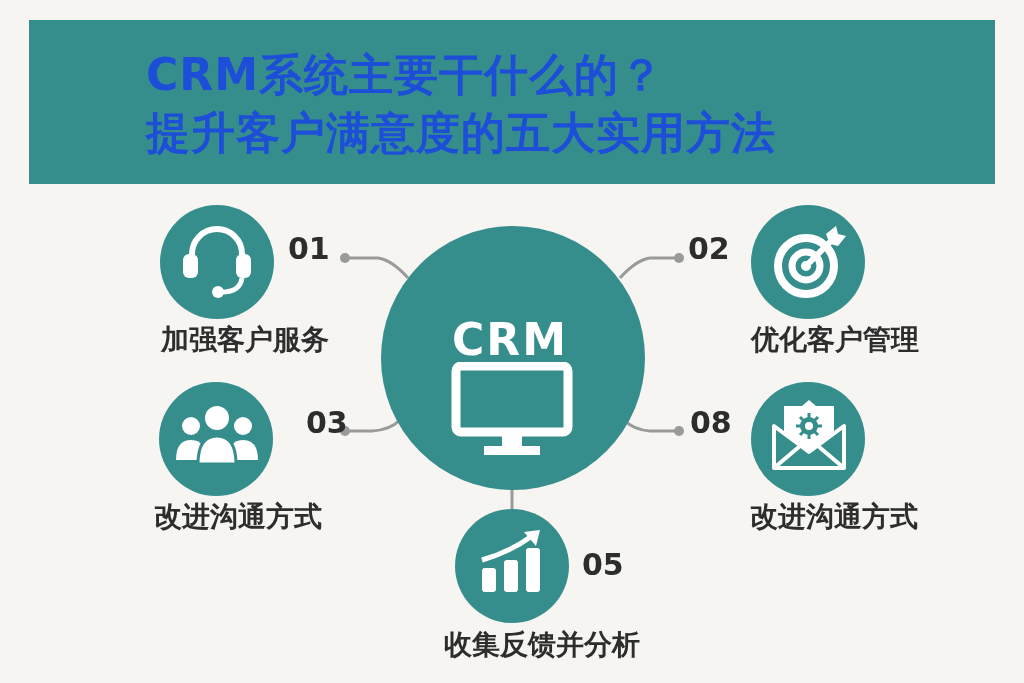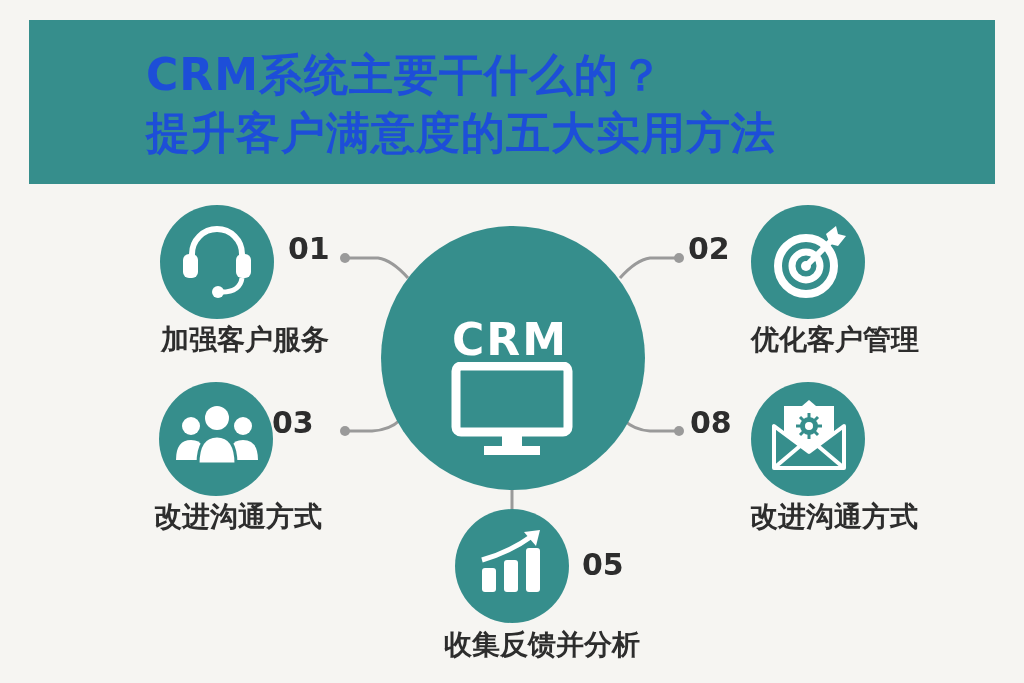--- a/index.html
+++ b/index.html
@@ -70,21 +70,21 @@
 
 <div class="node" style="left:159px;top:382px;width:114px;height:114px;"></div>
 <svg class="icon" style="left:174px;top:404px;" width="86" height="64" viewBox="0 0 86 64">
   <circle cx="43" cy="14" r="12" fill="#fff"></circle>
   <circle cx="17" cy="22" r="9" fill="#fff"></circle>
   <circle cx="69" cy="22" r="9" fill="#fff"></circle>
   <path d="M2 56 Q2 36 17 36 Q26 36 28 42 L28 56 Z" fill="#fff"></path>
   <path d="M84 56 Q84 36 69 36 Q60 36 58 42 L58 56 Z" fill="#fff"></path>
   <path d="M24 60 Q24 32 43 32 Q62 32 62 60 Z" fill="#fff" stroke="#368e8c" stroke-width="3"></path>
 </svg>
-<div class="num" style="left:272px;top:405px;">03</div>
+<div class="num" style="left:306px;top:405px;">03</div>
 <div class="label" style="left:114px;top:498px;">改进沟通方式</div>
 
 <div class="node" style="left:751px;top:382px;width:114px;height:114px;"></div>
 <svg class="icon" style="left:770px;top:400px;" width="78" height="72" viewBox="0 0 78 72">
   <rect x="14" y="6" width="50" height="46" fill="#fff"></rect>
   <polygon points="32,6 39,0 46,6" fill="#fff"></polygon>
   <circle cx="39" cy="26" r="9" fill="#368e8c"></circle>
   <circle cx="39" cy="26" r="4" fill="#fff"></circle>
   <g stroke="#368e8c" stroke-width="3">
     <line x1="39" y1="13" x2="39" y2="39"></line>

